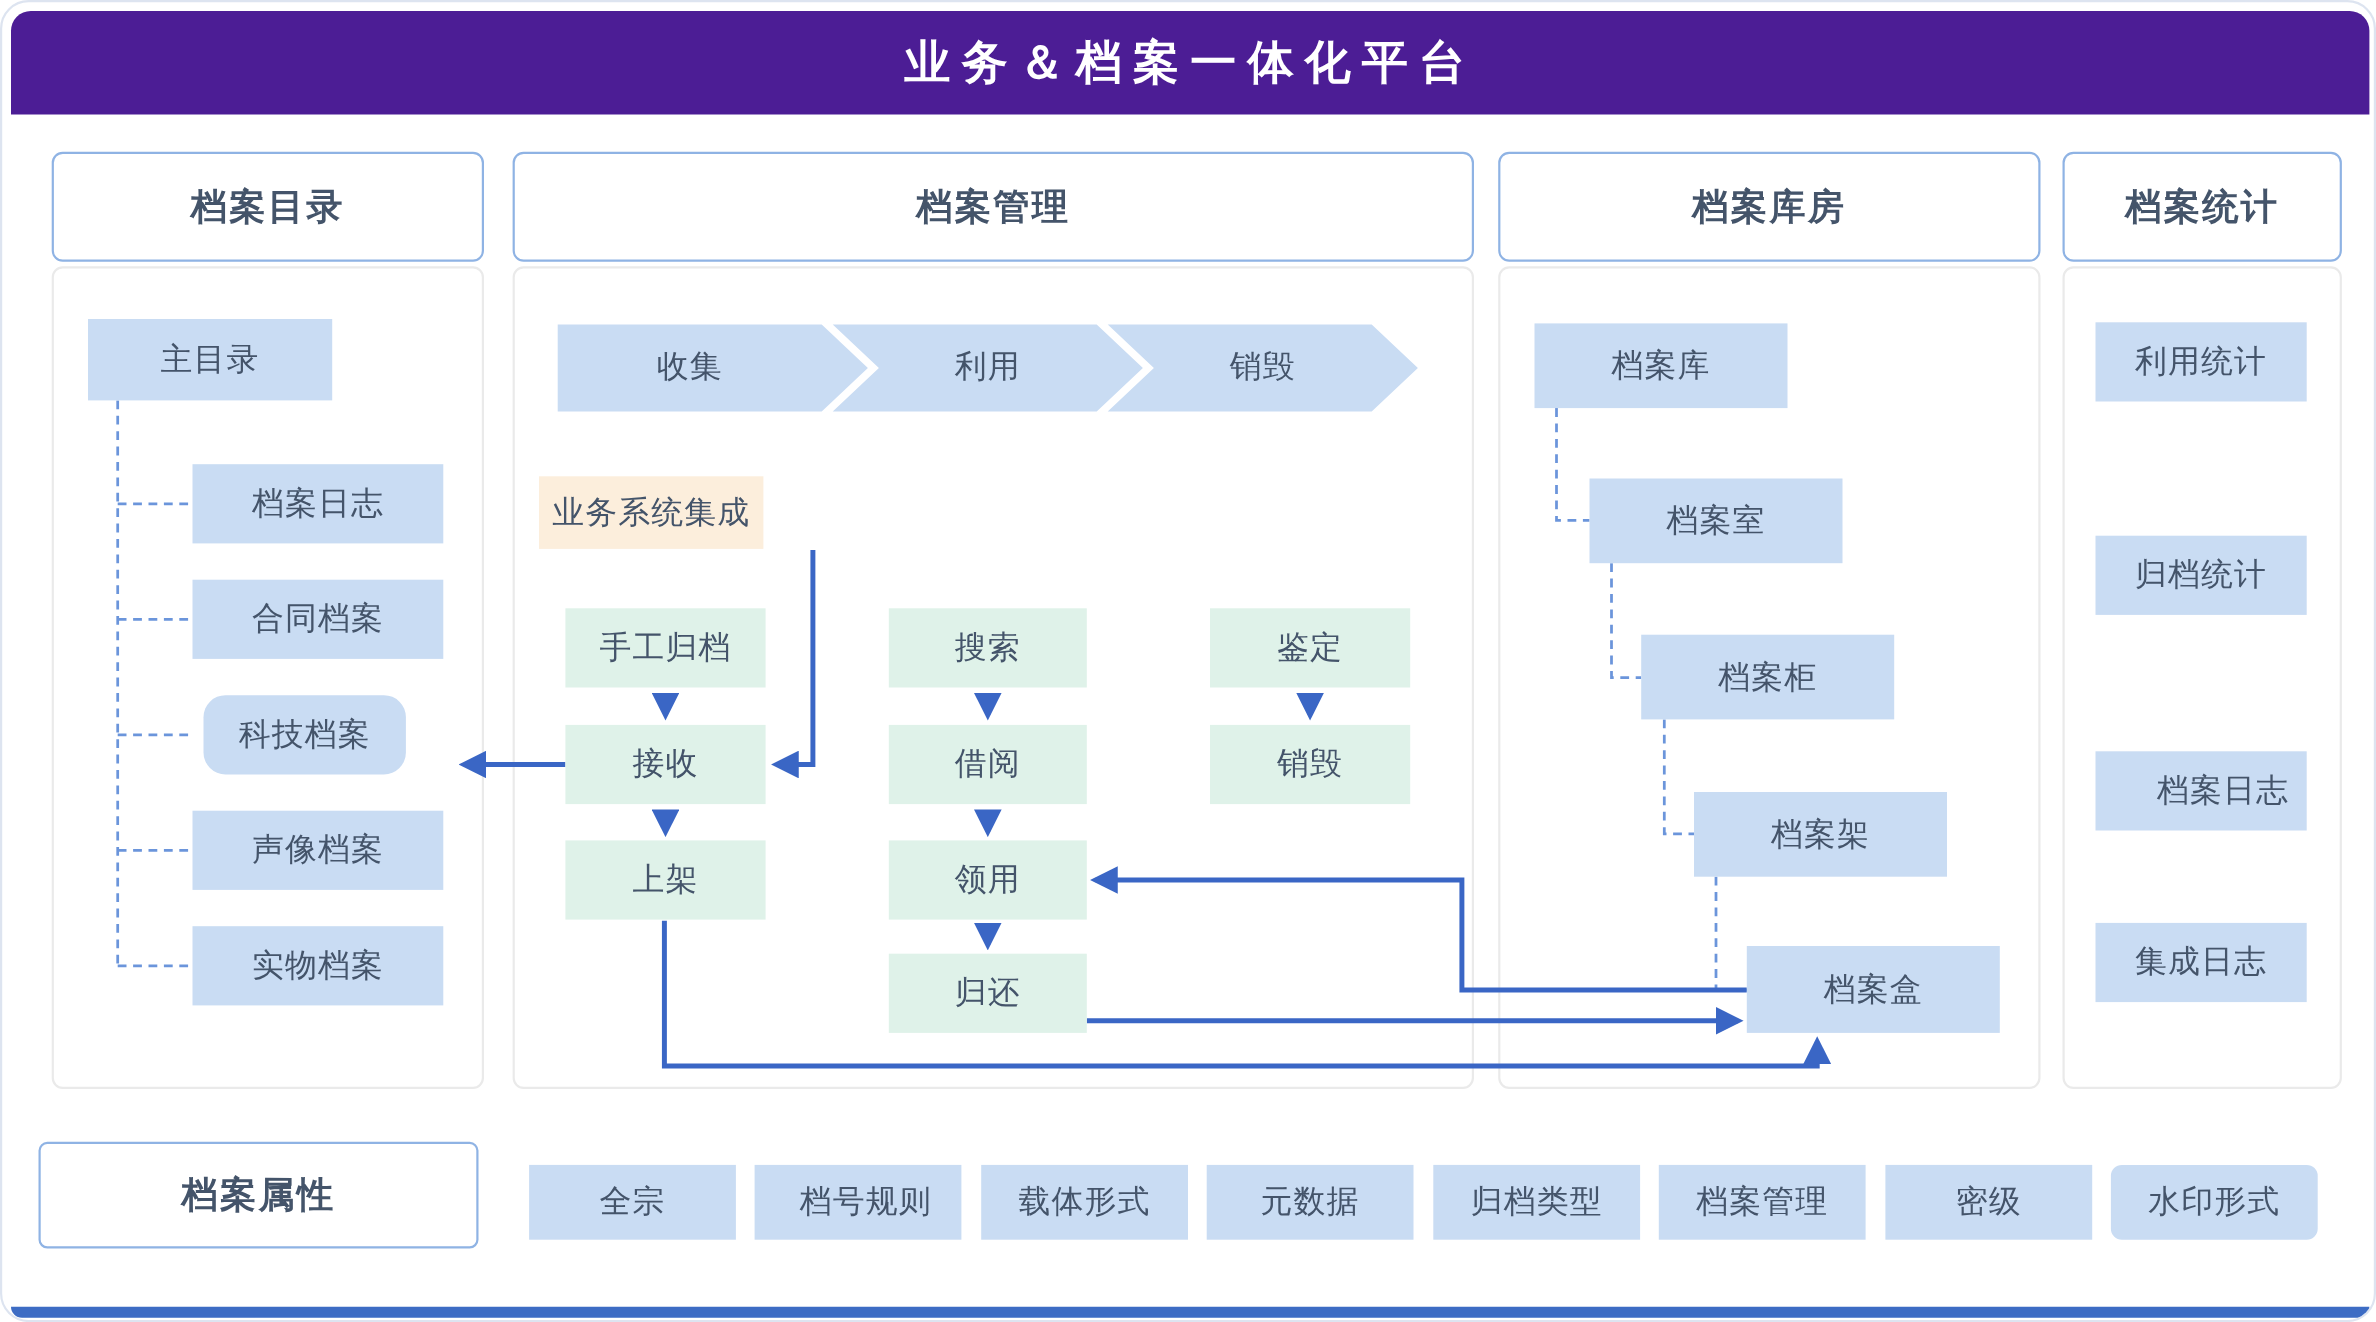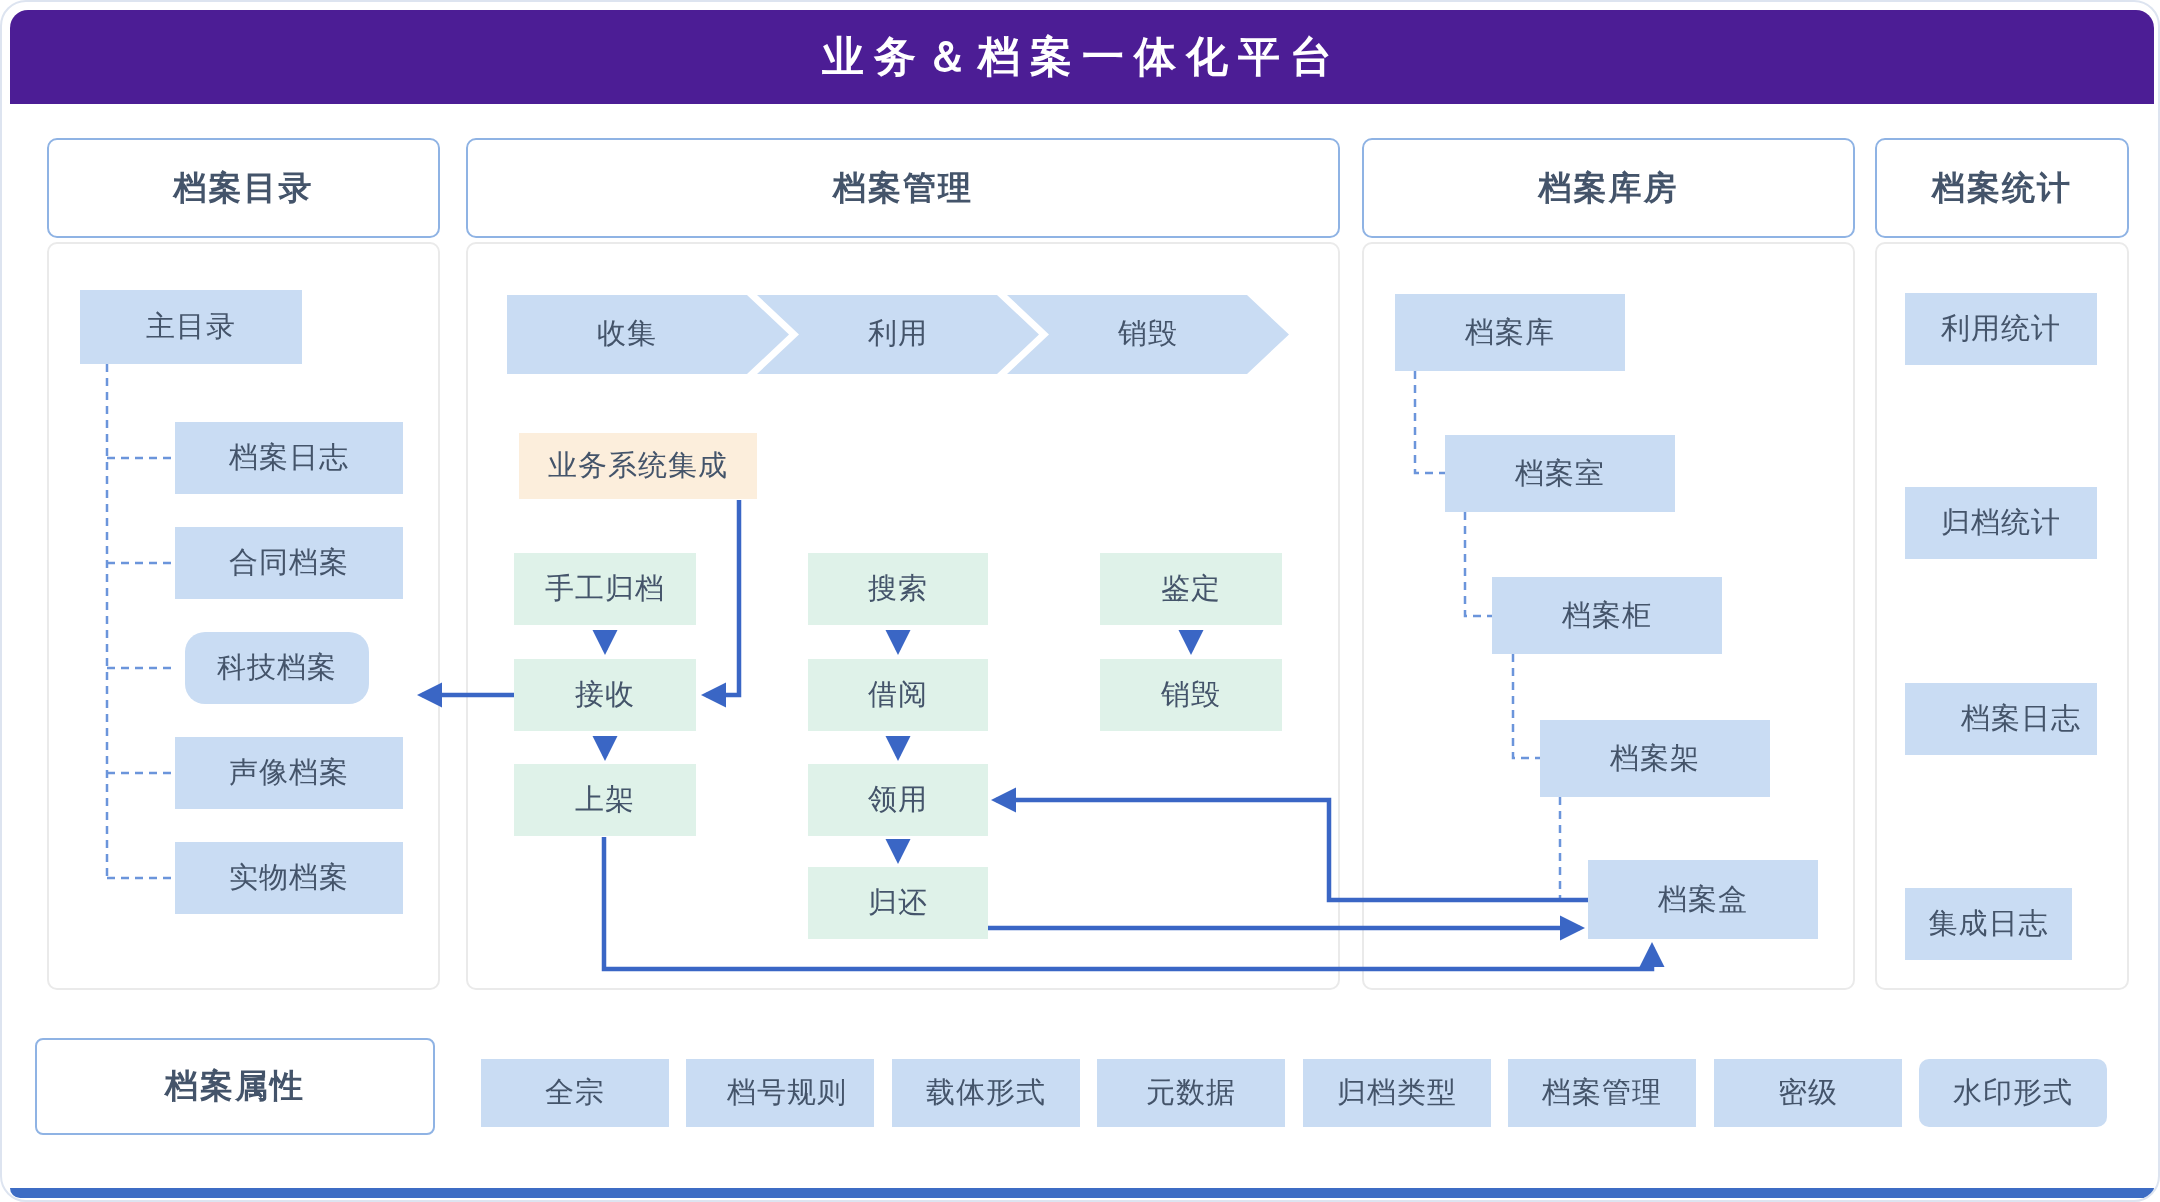--- a/index.html
+++ b/index.html
@@ -113,21 +113,21 @@
   <div class="chev-label" style="left:816px;top:304px;">利用</div>
   <div class="chev-label" style="left:1066px;top:304px;">销毁</div>
 
   <div class="box blue" style="left:78px;top:288px;width:222px;height:74px;">主目录</div>
   <div class="box blue" style="left:173px;top:420px;width:228px;height:72px;">档案日志</div>
   <div class="box blue" style="left:173px;top:525px;width:228px;height:72px;">合同档案</div>
   <div class="box blue" style="left:183px;top:630px;width:184px;height:72px;border-radius:20px;">科技档案</div>
   <div class="box blue" style="left:173px;top:735px;width:228px;height:72px;">声像档案</div>
   <div class="box blue" style="left:173px;top:840px;width:228px;height:72px;">实物档案</div>
 
-  <div class="box orange" style="left:517px;top:431px;width:238px;height:66px;">业务系统集成</div>
+  <div class="box orange" style="left:488px;top:431px;width:204px;height:66px;">业务系统集成</div>
 
   <div class="box green" style="left:512px;top:551px;width:182px;height:72px;">手工归档</div>
   <div class="box green" style="left:512px;top:657px;width:182px;height:72px;">接收</div>
   <div class="box green" style="left:512px;top:762px;width:182px;height:72px;">上架</div>
 
   <div class="box green" style="left:806px;top:551px;width:180px;height:72px;">搜索</div>
   <div class="box green" style="left:806px;top:657px;width:180px;height:72px;">借阅</div>
   <div class="box green" style="left:806px;top:762px;width:180px;height:72px;">领用</div>
   <div class="box green" style="left:806px;top:865px;width:180px;height:72px;">归还</div>
 
@@ -136,21 +136,21 @@
 
   <div class="box blue" style="left:1393px;top:292px;width:230px;height:77px;">档案库</div>
   <div class="box blue" style="left:1443px;top:433px;width:230px;height:77px;">档案室</div>
   <div class="box blue" style="left:1490px;top:575px;width:230px;height:77px;">档案柜</div>
   <div class="box blue" style="left:1538px;top:718px;width:230px;height:77px;">档案架</div>
   <div class="box blue" style="left:1586px;top:858px;width:230px;height:79px;">档案盒</div>
 
   <div class="box blue" style="left:1903px;top:291px;width:192px;height:72px;">利用统计</div>
   <div class="box blue" style="left:1903px;top:485px;width:192px;height:72px;">归档统计</div>
   <div class="box blue" style="left:1903px;top:681px;width:192px;height:72px;padding-left:40px;">档案日志</div>
-  <div class="box blue" style="left:1903px;top:886px;width:167px;height:72px;font-family:Liberation Mono, monospace;">集成日志</div>
+  <div class="box blue" style="left:1903px;top:837px;width:192px;height:72px;font-family:Liberation Mono, monospace;">集成日志</div>
 
   <div class="box outline" style="left:33px;top:1036px;width:400px;height:97px;">档案属性</div>
   <div class="box blue" style="left:479px;top:1057px;width:188px;height:68px;">全宗</div>
   <div class="box blue" style="left:684px;top:1057px;width:188px;height:68px;padding-left:14px;">档号规则</div>
   <div class="box blue" style="left:890px;top:1057px;width:188px;height:68px;">载体形式</div>
   <div class="box blue" style="left:1095px;top:1057px;width:188px;height:68px;">元数据</div>
   <div class="box blue" style="left:1301px;top:1057px;width:188px;height:68px;">归档类型</div>
   <div class="box blue" style="left:1506px;top:1057px;width:188px;height:68px;">档案管理</div>
   <div class="box blue" style="left:1712px;top:1057px;width:188px;height:68px;">密级</div>
   <div class="box blue" style="left:1917px;top:1057px;width:188px;height:68px;border-radius:10px;">水印形式</div>

